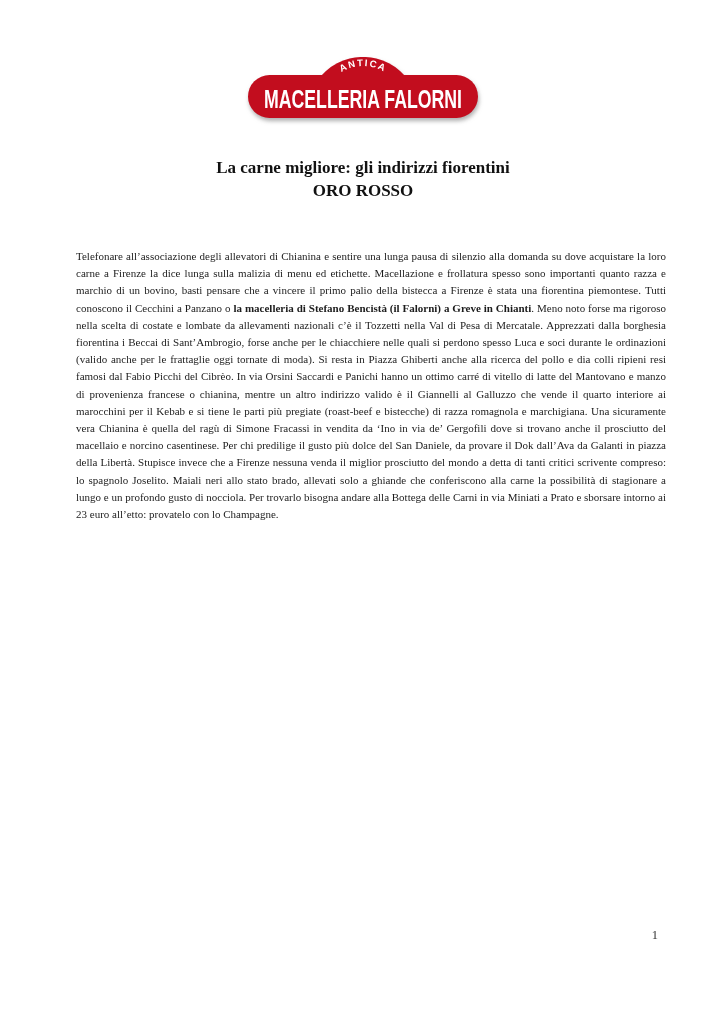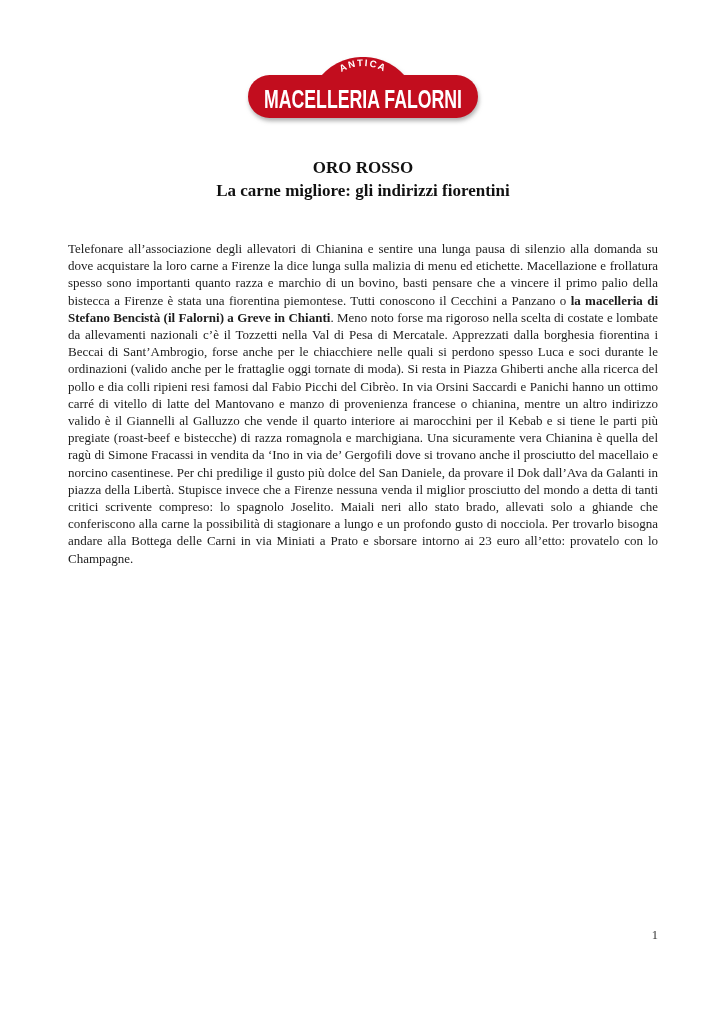--- a/index.html
+++ b/index.html
@@ -49,24 +49,24 @@
     line-height: 23px;
     color: #111111;
   }
 
   
   .article {
     position: absolute;
     top: 240px;
     left: 68px;
     width: 590px;
-    font-size: 13px;
+    font-size: 11px;
     line-height: 17.2px;
     text-align: justify;
-    margin: 0;
+    margin: 8px;
   }
   .article strong { font-weight: 700; }
 
   
   .page-number {
     position: absolute;
     top: 928px;
     left: 68px;
     width: 590px;
     text-align: right;
@@ -90,21 +90,21 @@
         <path id="antica-arc" d="M 86 22 A 41 41 0 0 1 146 22" fill="none"></path>
       </defs>
       <text class="arc-text" text-anchor="middle">
         <textPath href="#antica-arc" startOffset="50%">ANTICA</textPath>
       </text>
       <text class="main-text" x="116" y="50.5" text-anchor="middle" textLength="198" lengthAdjust="spacingAndGlyphs">MACELLERIA FALORNI</text>
     </svg>
   </div>
 
   <div class="title-block">
+    <div>La carne migliore: gli indirizzi fiorentini</div>
     <div>ORO ROSSO</div>
-    <div>La carne migliore: gli indirizzi fiorentini</div>
   </div>
 
   <p class="article"><span>Telefonare all’associazione degli allevatori di Chianina e sentire una lunga pausa di silenzio alla domanda su dove acquistare la loro carne a Firenze la dice lunga sulla malizia di menu ed etichette. Macellazione e frollatura spesso sono importanti quanto razza e marchio di un bovino, basti pensare che a vincere il primo palio della bistecca a Firenze è stata una fiorentina piemontese. Tutti conoscono il Cecchini a Panzano o </span><strong>la macelleria di Stefano Bencistà (il Falorni) a Greve in Chianti</strong><span>. Meno noto forse ma rigoroso nella scelta di costate e lombate da allevamenti nazionali c’è il Tozzetti nella Val di Pesa di Mercatale. Apprezzati dalla borghesia fiorentina i Beccai di Sant’Ambrogio, forse anche per le chiacchiere nelle quali si perdono spesso Luca e soci durante le ordinazioni (valido anche per le frattaglie oggi tornate di moda). Si resta in Piazza Ghiberti anche alla ricerca del pollo e dia colli ripieni resi famosi dal Fabio Picchi del Cibrèo. In via Orsini Saccardi e Panichi hanno un ottimo carré di vitello di latte del Mantovano e manzo di provenienza francese o chianina, mentre un altro indirizzo valido è il Giannelli al Galluzzo che vende il quarto interiore ai marocchini per il Kebab e si tiene le parti più pregiate (roast-beef e bistecche) di razza romagnola e marchigiana. Una sicuramente vera Chianina è quella del ragù di Simone Fracassi in vendita da ‘Ino in via de’ Gergofili dove si trovano anche il prosciutto del macellaio e norcino casentinese. Per chi predilige il gusto più dolce del San Daniele, da provare il Dok dall’Ava da Galanti in piazza della Libertà. Stupisce invece che a Firenze nessuna venda il miglior prosciutto del mondo a detta di tanti critici scrivente compreso: lo spagnolo Joselito. Maiali neri allo stato brado, allevati solo a ghiande che conferiscono alla carne la possibilità di stagionare a lungo e un profondo gusto di nocciola. Per trovarlo bisogna andare alla Bottega delle Carni in via Miniati a Prato e sborsare intorno ai 23 euro all’etto: provatelo con lo Champagne.</span></p>
 
   <div class="page-number">1</div>
 
 </div>
 
 </body></html>

